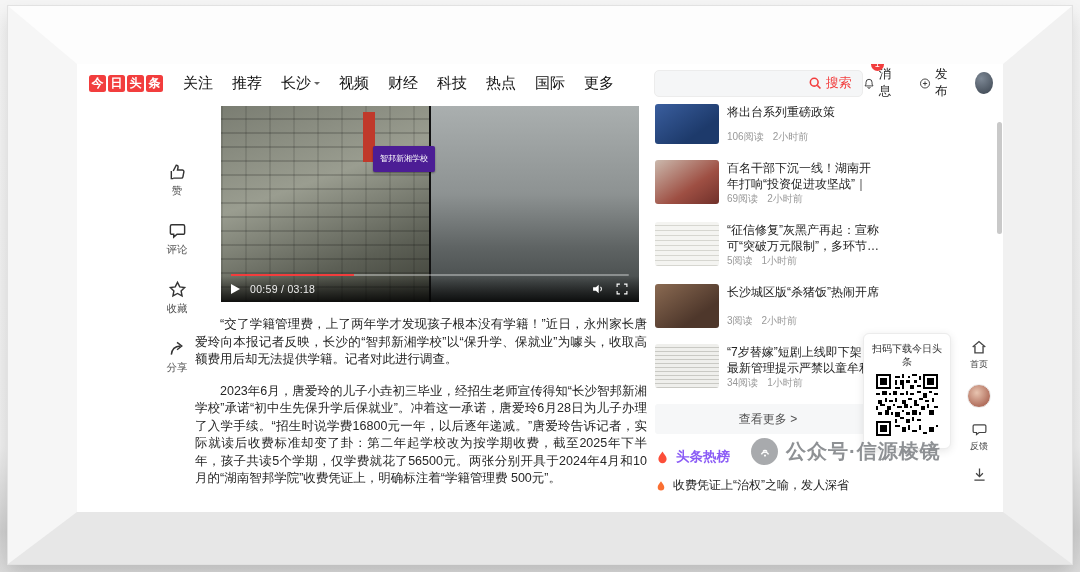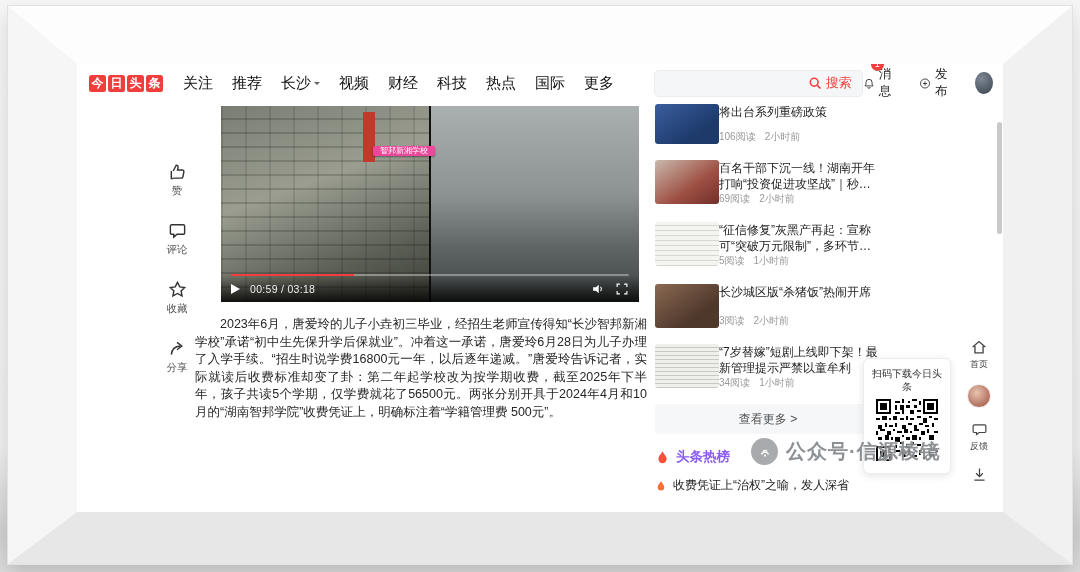--- a/index.html
+++ b/index.html
@@ -48,54 +48,54 @@
   .article{ position:absolute; left:118px; top:4px; width:452px; }
   .video{ width:418px; height:196px; margin-left:26px; background:#111; position:relative; overflow:hidden; cursor:pointer; }
   .v-half-l{ position:absolute; left:0; top:0; width:208px; height:100%;
              background:linear-gradient(160deg,#7a7d72,#9a9d90 40%,#5c5f55 75%,#3c3e36); }
   .v-half-l:after{ content:""; position:absolute; inset:0;
              background:repeating-linear-gradient(0deg, rgba(0,0,0,.16) 0 2px, transparent 2px 14px),
                         repeating-linear-gradient(90deg, rgba(0,0,0,.10) 0 2px, transparent 2px 24px); }
   .v-half-r{ position:absolute; right:0; top:0; width:208px; height:100%;
              background:linear-gradient(#aaafaf, #8d9292 45%, #5f6464 72%, #3e4343); }
   .v-banner{ position:absolute; left:142px; top:6px; width:12px; height:50px; background:#c0392b; z-index:2; }
-  .v-sign{ position:absolute; left:152px; top:40px; width:62px; background:#ec4899; color:#fff; font-size:8px;
-           line-height:10px; text-align:center; padding:0 2px; border-radius:2px; z-index:2;
+  .v-sign{ position:absolute; left:152px; top:40px; width:62px; background:#4c1d95; color:#fff; font-size:8px;
+           line-height:10px; text-align:center; padding:8px 2px; border-radius:2px; z-index:2;
            box-shadow:0 1px 2px rgba(0,0,0,.4); }
   .v-progress{ position:absolute; left:10px; right:10px; bottom:26px; height:2px; background:rgba(255,255,255,.35); border-radius:1px; z-index:3; cursor:pointer; }
   .v-played{ width:31%; height:100%; background:#f23d3d; }
   .v-controls{ position:absolute; left:0; right:0; bottom:0; height:26px; display:flex; align-items:center; gap:10px;
                padding:0 10px; background:linear-gradient(transparent, rgba(0,0,0,.8)); color:#fff; z-index:3; }
   .play{ width:0; height:0; border-left:9px solid #fff; border-top:5.5px solid transparent; border-bottom:5.5px solid transparent; cursor:pointer; }
   .vtime{ font-size:10.5px; color:#eee; letter-spacing:.3px; }
   .vspacer{ flex:1; }
   .vicon{ cursor:pointer; display:flex; }
   .article p{ margin-top:14px; font-size:12.5px; line-height:17.5px; color:#262626; text-indent:2em; text-align:justify; }
   
   .sidebar{ position:absolute; left:578px; top:0; width:226px; }
-  .sitem{ display:flex; padding:8px 0; cursor:pointer; }
+  .sitem{ display:flex; gap:8px; padding:8px 0; cursor:pointer; }
   .sitem.cut{ padding-top:2px; }
   .sitem.cut .sthumb{ height:40px; }
   .sitem.cut .stitle{ max-height:16px; }
   .sthumb{ width:64px; height:44px; border-radius:3px; flex:none; }
   .t0{ background:linear-gradient(145deg,#3a5e9e,#1d3a6b 70%); }
   .t1{ background:linear-gradient(145deg,#cbb9ad,#9e4f43 60%,#70302a); }
   .t2{ background-color:#f4f4f1; background-image:repeating-linear-gradient(0deg,#d6d6d0 0 1px, transparent 1px 5px); }
   .t3{ background:linear-gradient(145deg,#8a6a52,#4e372b 70%); }
   .t4{ background-color:#efefec; background-image:repeating-linear-gradient(0deg,#c9c9c4 0 1px, transparent 1px 4px); }
   .sbody{ flex:1; display:flex; flex-direction:column; justify-content:space-between; min-width:0; }
   .stitle{ font-size:12px; line-height:16px; color:#222; max-height:32px; overflow:hidden; }
   .smeta{ font-size:10px; color:#999; display:flex; gap:9px; }
   .more{ margin-top:6px; height:30px; background:#f6f7f8; border-radius:3px; display:flex; align-items:center;
          justify-content:center; font-size:12px; color:#505050; cursor:pointer; }
   .hot{ margin-top:14px; }
   .hot-hd{ display:flex; align-items:center; gap:6px; font-size:13.5px; font-weight:bold; color:#8b5cf6; }
   .hot-item{ display:flex; align-items:center; gap:6px; margin-top:11px; font-size:12px; color:#222; cursor:pointer; }
   
-  .qr-card{ position:absolute; left:786px; top:256px; width:88px; background:#fff; border:1px solid #ececec;
+  .qr-card{ position:absolute; left:786px; top:231px; width:88px; background:#fff; border:1px solid #ececec;
             border-radius:6px; box-shadow:0 2px 8px rgba(0,0,0,.10); padding:8px 8px 9px; z-index:6; text-align:center; }
   .qr-text{ font-size:10px; color:#333; line-height:13px; margin-bottom:6px; }
   
   .edge{ position:absolute; right:6px; top:236px; width:36px; display:flex; flex-direction:column; align-items:center; gap:13px; z-index:6; }
   .ebtn{ display:flex; flex-direction:column; align-items:center; gap:2px; color:#444; font-size:9px; cursor:pointer; }
   .eavatar{ width:24px; height:24px; border-radius:50%; border:1px solid #eee; cursor:pointer;
             background:radial-gradient(circle at 40% 35%, #e8c4b0, #b2705e 70%); }
   
   .watermark{ position:absolute; left:674px; top:336px; display:flex; align-items:center; gap:8px; z-index:7; opacity:.92; }
   .wm-icon{ width:27px; height:27px; border-radius:50%; background:rgba(148,150,154,.88);
@@ -228,20 +228,21 @@
                   <path d="M13.5 7a4 4 0 0 1 0 6" fill="none" stroke="#fff" stroke-width="1.5"></path>
                 </svg>
             </span>
             <span class="vicon">
               <svg width="14" height="14" viewBox="0 0 20 20">
                   <path d="M3 7V3h4 M13 3h4v4 M17 13v4h-4 M7 17H3v-4" fill="none" stroke="#fff" stroke-width="1.6"></path>
                 </svg>
             </span>
           </div>
         </div>
+        <p>“交了学籍管理费，上了两年学才发现孩子根本没有学籍！”近日，永州家长唐爱玲向本报记者反映，长沙的“智邦新湘学校”以“保升学、保就业”为噱头，收取高额费用后却无法提供学籍。记者对此进行调查。</p>
         <p>2023年6月，唐爱玲的儿子小垚初三毕业，经招生老师宣传得知“长沙智邦新湘学校”承诺“初中生先保升学后保就业”。冲着这一承诺，唐爱玲6月28日为儿子办理了入学手续。“招生时说学费16800元一年，以后逐年递减。”唐爱玲告诉记者，实际就读后收费标准却变了卦：第二年起学校改为按学期收费，截至2025年下半年，孩子共读5个学期，仅学费就花了56500元。两张分别开具于2024年4月和10月的“湖南智邦学院”收费凭证上，明确标注着“学籍管理费 500元”。</p>
       </div>
 
       <div class="sidebar">
         <div class="sitem cut">
           <div class="sthumb t0"></div>
           <div class="sbody">
             <div class="stitle">将出台系列重磅政策</div>
             <div class="smeta">
                 <span>106阅读</span>

